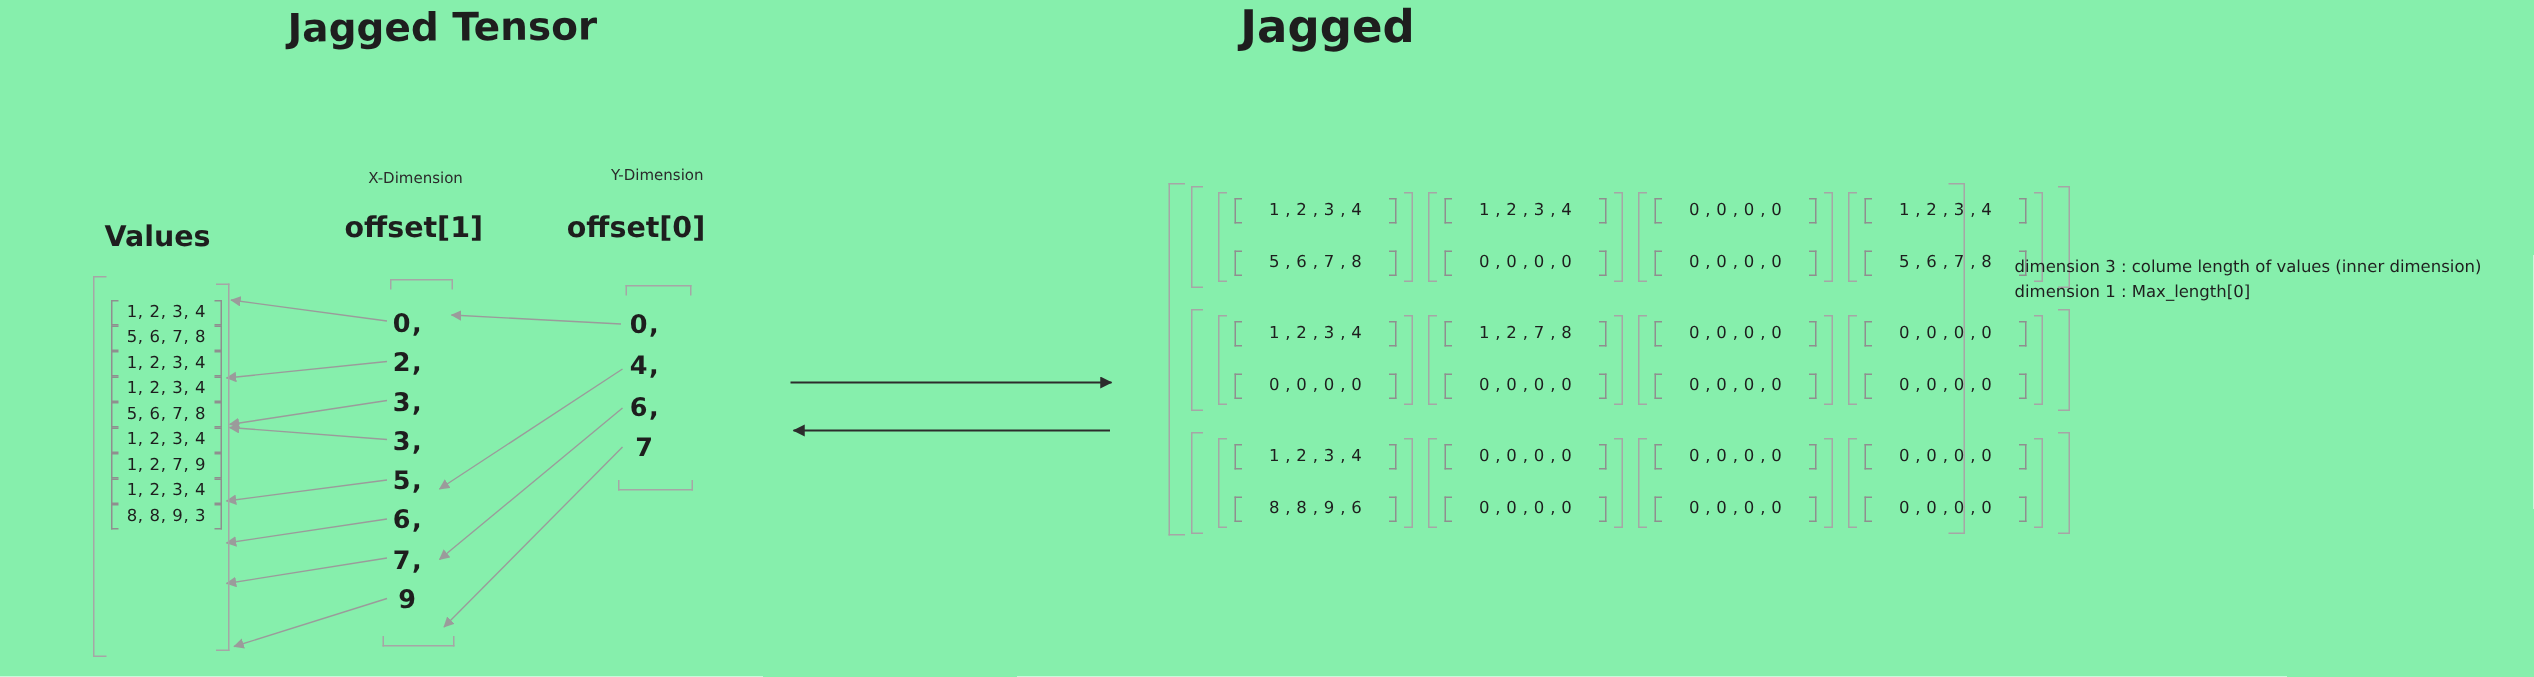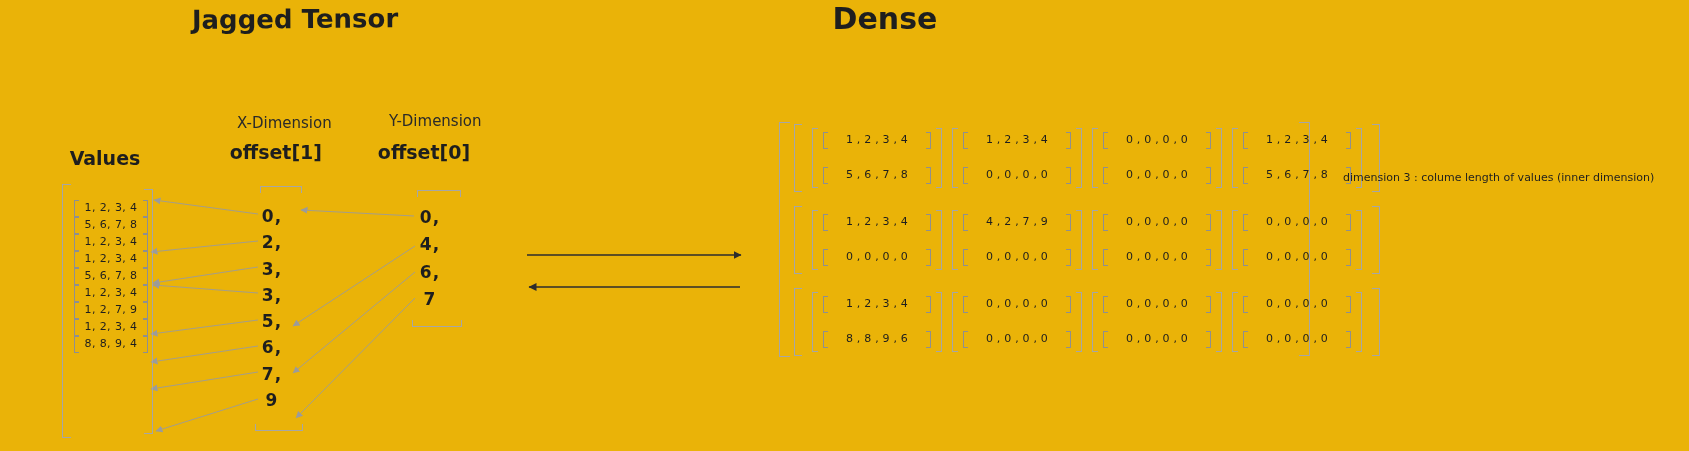--- a/index.html
+++ b/index.html
@@ -4,32 +4,32 @@
 <style>
   :root{
     --ink:#1e1e1e;
     --bracket:#a6a6a6;
     --bracket-sm:#8f8f8f;
     --thin-arrow:#9b9b9b;
     --main-arrow:#2c2c2c;
   }
   html,body{margin:0;padding:0;background:#fff;}
   .canvas{
-    position:relative;width:1689px;height:451px;background:#eab308;overflow:hidden;
+    position:relative;width:1689px;height:451px;background:#86efac;overflow:hidden;
     font-family:"DejaVu Sans","Liberation Sans",sans-serif;color:var(--ink);
   }
   .abs{position:absolute;}
   .title{font-weight:bold;white-space:nowrap;color:var(--ink);}
   #jagged-title{left:190px;top:4px;width:210px;text-align:center;font-size:26px;transform:rotate(-.4deg);}
   #dense-title{left:820px;top:1px;width:130px;text-align:center;font-size:30px;}
   .col-header{font-weight:bold;font-size:19px;white-space:nowrap;}
   #values-label{left:55px;top:147px;width:100px;text-align:center;}
   #offset1-label{left:218px;top:141px;width:104px;text-align:right;}
   #offset0-label{left:372px;top:141px;width:104px;text-align:center;}
-  .dim-label{font-size:15px;color:#2a2a2a;white-space:nowrap;}
+  .dim-label{font-size:10px;color:#2a2a2a;white-space:nowrap;}
   #xdim-label{left:237px;top:114px;width:80px;text-align:center;}
   #ydim-label{left:389px;top:112px;width:80px;text-align:right;}
 
   
   .vbrk{position:absolute;border-style:solid;border-color:var(--bracket);}
   .vbrk-l{border-width:1.3px 0 1.3px 1.3px;}
   .vbrk-r{border-width:1.3px 1.3px 1.3px 0;}
   
   .hbrk{position:absolute;border-style:solid;border-color:var(--bracket);}
   .hbrk-top{border-width:1.2px 1.2px 0 1.2px;}
@@ -97,21 +97,21 @@
       <line x1="415" y1="272" x2="293" y2="373" marker-end="url(#ah-thin)"></line>
       <line x1="415" y1="298" x2="296" y2="418" marker-end="url(#ah-thin)"></line>
     </g>
     <g stroke="#2c2c2c" stroke-width="1.4">
       <line x1="527" y1="255" x2="741" y2="255" marker-end="url(#ah-main)"></line>
       <line x1="740" y1="287" x2="529" y2="287" marker-end="url(#ah-main)"></line>
     </g>
   </svg>
 
   <div class="abs title" id="jagged-title">Jagged Tensor</div>
-  <div class="abs title" id="dense-title">Dense</div>
+  <div class="abs title" id="dense-title">Jagged</div>
 
   <div class="abs dim-label" id="xdim-label">X-Dimension</div>
   <div class="abs dim-label" id="ydim-label">Y-Dimension</div>
   <div class="abs col-header" id="values-label">Values</div>
   <div class="abs col-header" id="offset1-label">offset[1]</div>
   <div class="abs col-header" id="offset0-label">offset[0]</div>
 
   <div class="vbrk vbrk-l" style="left:62px;top:184px;width:8px;height:252px;"></div>
   <div class="vbrk vbrk-r" style="left:144px;top:189px;width:8px;height:243px;"></div>
   <div class="abs" id="values-rows">
@@ -150,21 +150,21 @@
       <span class="row-text">1, 2, 7, 9</span>
       <span class="sbrk sbrk-r"></span>
     </div>
       <div class="value-row">
       <span class="sbrk sbrk-l"></span>
       <span class="row-text">1, 2, 3, 4</span>
       <span class="sbrk sbrk-r"></span>
     </div>
       <div class="value-row">
       <span class="sbrk sbrk-l"></span>
-      <span class="row-text">8, 8, 9, 4</span>
+      <span class="row-text">8, 8, 9, 3</span>
       <span class="sbrk sbrk-r"></span>
     </div>
     </div>
 
   <div class="hbrk hbrk-top" style="left:260px;top:186px;width:40px;height:6px;"></div>
   <div class="abs offset-list" id="offset1-items">
       <div class="offset-item">0,</div>
       <div class="offset-item">2,</div>
       <div class="offset-item">3,</div>
       <div class="offset-item">3,</div>
@@ -270,21 +270,21 @@
       <span class="sbrk sbrk-r"></span>
     </div>
         </div>
       <span class="mbrk mbrk-r"></span>
     </div>
       <div class="mat-cell">
       <span class="mbrk mbrk-l"></span>
       <div class="mat-rows">
           <div class="num-row">
       <span class="sbrk sbrk-l"></span>
-      <span class="row-text">4 , 2 , 7 , 9</span>
+      <span class="row-text">1 , 2 , 7 , 8</span>
       <span class="sbrk sbrk-r"></span>
     </div>
           <div class="num-row">
       <span class="sbrk sbrk-l"></span>
       <span class="row-text">0 , 0 , 0 , 0</span>
       <span class="sbrk sbrk-r"></span>
     </div>
         </div>
       <span class="mbrk mbrk-r"></span>
     </div>
@@ -386,15 +386,16 @@
       <span class="sbrk sbrk-r"></span>
     </div>
         </div>
       <span class="mbrk mbrk-r"></span>
     </div>
       <span class="rowbrk rowbrk-r"></span>
   </div>
 
   <div class="abs" id="legend">
       <div class="legend-line">dimension 3 : colume length of values (inner dimension)</div>
+      <div class="legend-line">dimension 1  : Max_length[0]</div>
     </div>
 
 </div>
 
 </body></html>

